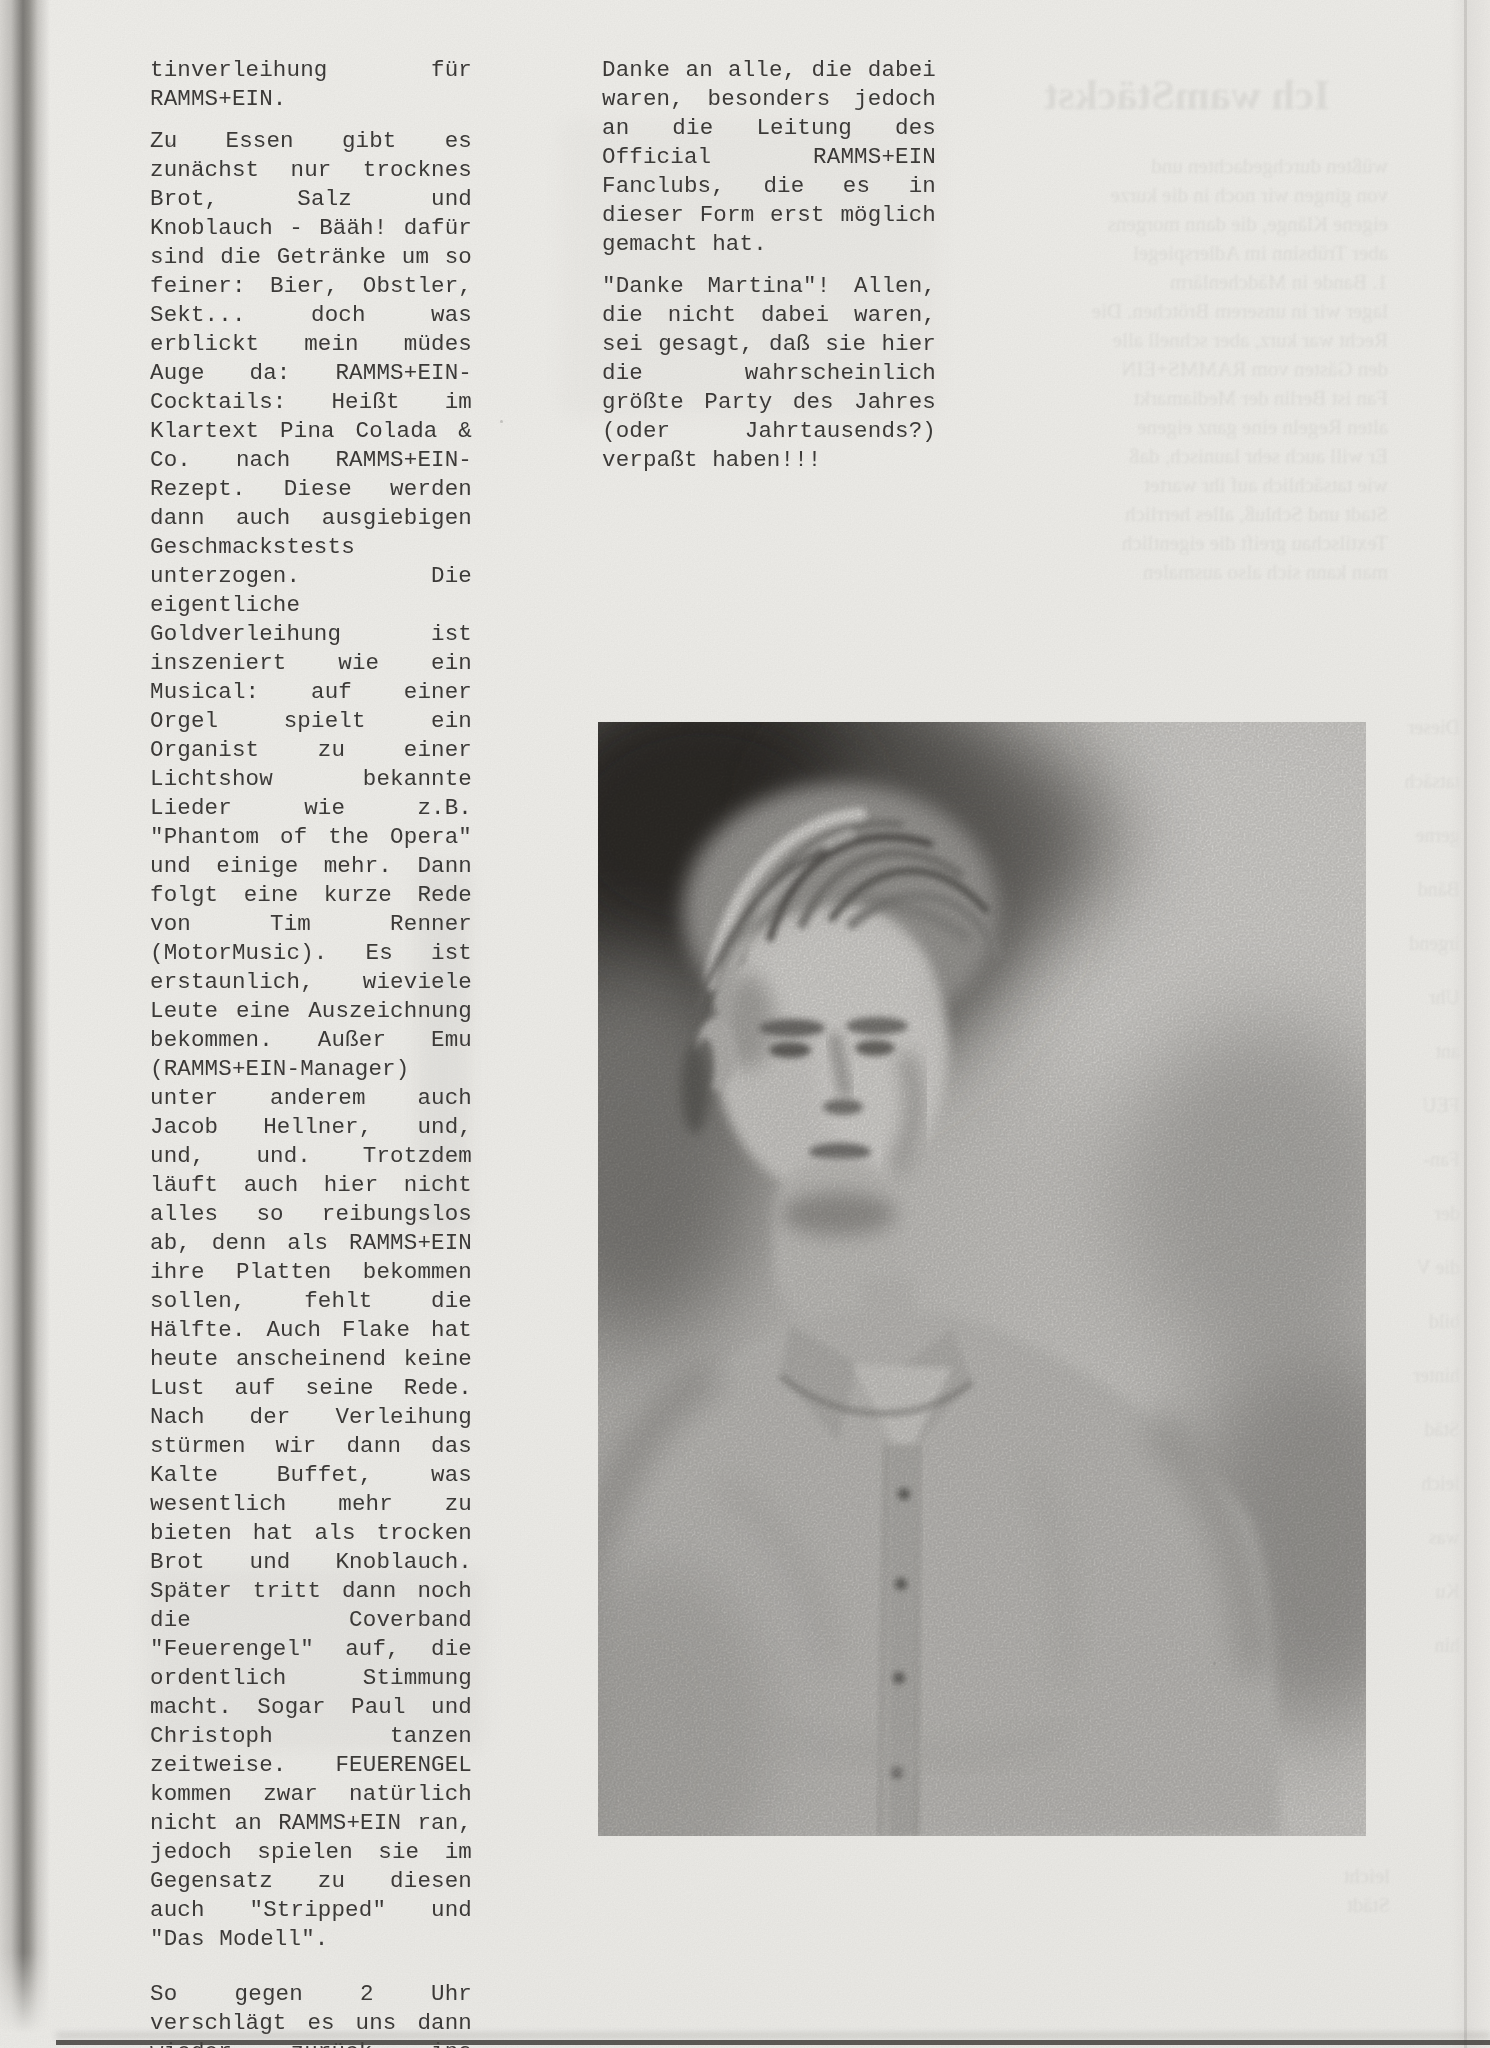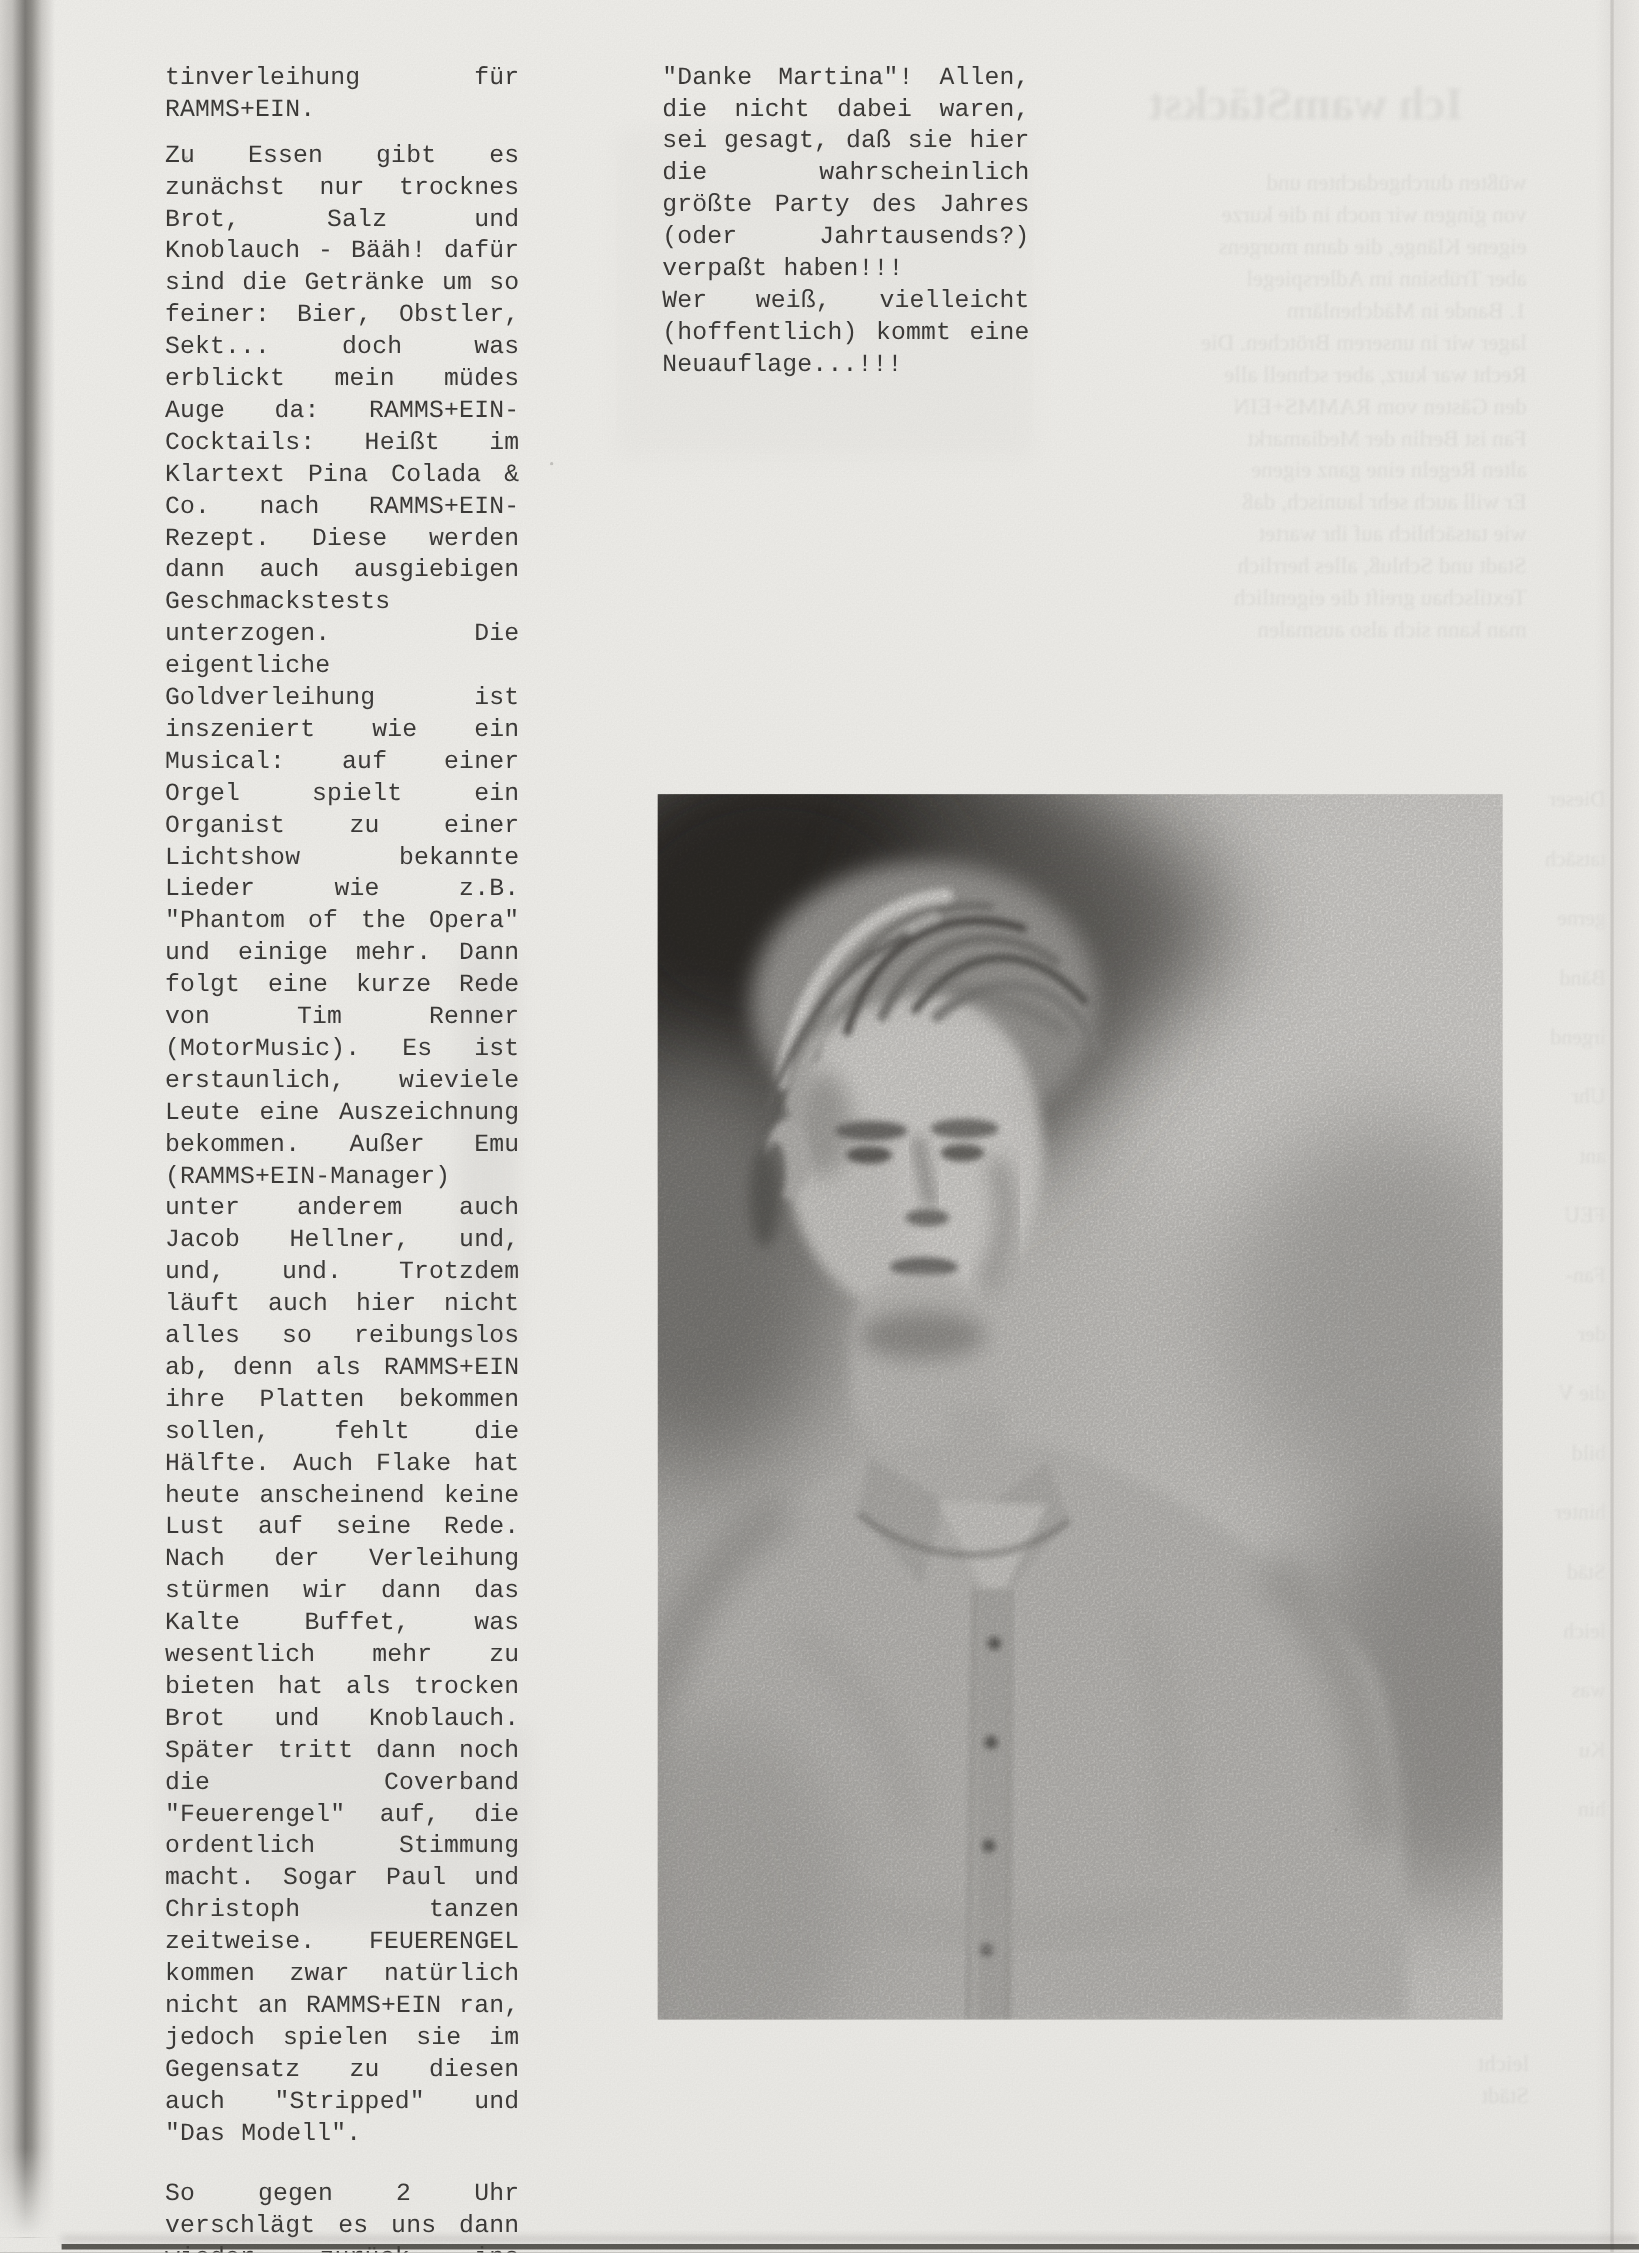--- a/index.html
+++ b/index.html
@@ -115,22 +115,22 @@
   <div class="ghost pre" style="left:1240px;top:1862px;width:150px;">leicht
 Städt</div>
 
   <div class="col" style="left:150px;top:56px;width:322px;">
     <p>tinverleihung für RAMMS+EIN.</p>
     <p>Zu Essen gibt es zunächst nur trocknes Brot, Salz und Knoblauch - Bääh! dafür sind die Getränke um so feiner: Bier, Obstler, Sekt... doch was erblickt mein müdes Auge da: RAMMS+EIN-Cocktails: Heißt im Klartext Pina Colada &amp; Co. nach RAMMS+EIN-Rezept. Diese werden dann auch ausgiebigen Geschmackstests unterzogen. Die eigentliche Goldverleihung ist inszeniert wie ein Musical: auf einer Orgel spielt ein Organist zu einer Lichtshow bekannte Lieder wie z.B. "Phantom of the Opera" und einige mehr. Dann folgt eine kurze Rede von Tim Renner (MotorMusic). Es ist erstaunlich, wieviele Leute eine Auszeichnung bekommen. Außer Emu (RAMMS+EIN-Manager) unter anderem auch Jacob Hellner, und, und, und. Trotzdem läuft auch hier nicht alles so reibungslos ab, denn als RAMMS+EIN ihre Platten bekommen sollen, fehlt die Hälfte. Auch Flake hat heute anscheinend keine Lust auf seine Rede. Nach der Verleihung stürmen wir dann das Kalte Buffet, was wesentlich mehr zu bieten hat als trocken Brot und Knoblauch. Später tritt dann noch die Coverband "Feuerengel" auf, die ordentlich Stimmung macht. Sogar Paul und Christoph tanzen zeitweise. FEUERENGEL kommen zwar natürlich nicht an RAMMS+EIN ran, jedoch spielen sie im Gegensatz zu diesen auch "Stripped" und "Das Modell".</p>
     <p class="gap-top">So gegen 2 Uhr verschlägt es uns dann wieder zurück ins Hotel, wo wir zu müde sind, um noch an die Bar zu gehen. Am nächsten Morgen noch einmal Abschied nehmen, bevor man dann erschöpft und glücklich in den jeweiligen Zug steigt. Was bleibt, ist die Erinnerung an vier Tage Party-Nonstop.</p>
   </div>
 
   <div class="col" style="left:602px;top:56px;width:334px;">
+    <p>Danke an alle, die dabei waren, besonders jedoch an die Leitung des Official RAMMS+EIN Fanclubs, die es in dieser Form erst möglich gemacht hat.</p>
     <p class="mb0">"Danke Martina"! Allen, die nicht dabei waren, sei gesagt, daß sie hier die wahrscheinlich größte Party des Jahres (oder Jahrtausends?) verpaßt haben!!!</p>
-    <p class="mt0">Wer weiß, vielleicht (hoffentlich) kommt eine Neuauflage...!!!</p>
   </div>
 
   <div class="photo">
     <svg width="768" height="1114" viewBox="0 0 768 1114" xmlns="http://www.w3.org/2000/svg">
       <defs>
         <filter id="b3" x="-60%" y="-60%" width="220%" height="220%">
             <feGaussianBlur stdDeviation="3"></feGaussianBlur>
           </filter>
         <filter id="b6" x="-60%" y="-60%" width="220%" height="220%">
             <feGaussianBlur stdDeviation="6"></feGaussianBlur>

